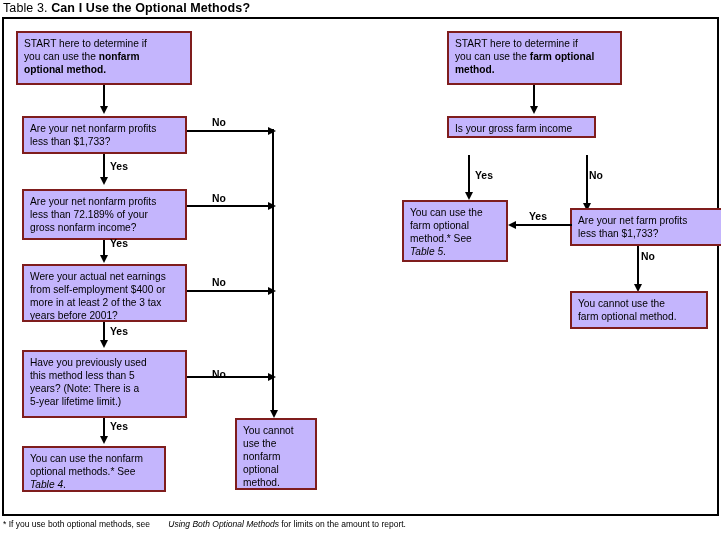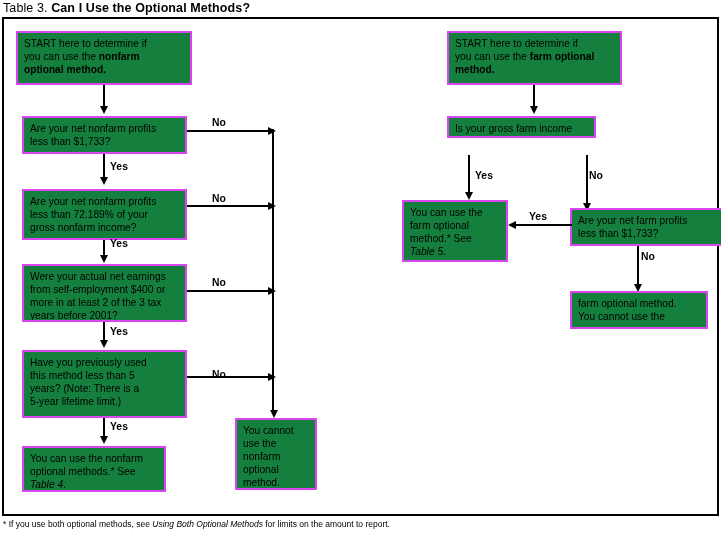--- a/index.html
+++ b/index.html
@@ -48,28 +48,28 @@
   
   #footnote {
     position: absolute;
     left: 3px;
     top: 519px;
     width: 712px;
     font-size: 8.5px;
     line-height: 11px;
     white-space: nowrap;
   }
-  #footnote i { font-style: italic; }
+  #footnote i { font-style: italic; margin-left: 16px; }
 
   
   .box {
     position: absolute;
-    border: 2px solid #d946ef;
+    border: 2px solid #7f1d1d;
     box-sizing: border-box;
-    background: #15803d;
+    background: #c4b5fd;
     font-size: 10.2px;
     line-height: 13.1px;
     padding: 4px 5px 3px 6px;
     overflow: hidden;
   }
   .box b { font-weight: bold; }
   .box i { font-style: italic; }
 
   
   .vline {
@@ -245,21 +245,21 @@
 
   <div class="hline" style="left:516px; top:224px; width:56px;"></div>
   <div class="arrow-left" style="left:508px; top:220.5px;"></div>
   <div class="edge-label" style="left:529px; top:211px;">Yes</div>
 
   <div class="vline" style="left:637px; top:246px; height:39px;"></div>
   <div class="arrow-down" style="left:633.5px; top:284px;"></div>
   <div class="edge-label" style="left:641px; top:251px;">No</div>
 
   <div class="box" style="left:570px; top:291px; width:138px; height:38px;">
+    <div>You cannot use the</div>
     <div>farm optional method.</div>
-    <div>You cannot use the</div>
   </div>
 
   <div id="footnote">
     <span>*</span><span> If you use both optional methods, see </span><i>Using Both Optional Methods</i><span> for limits on the amount to report.</span>
   </div>
 
 </div>
 
 </body></html>

